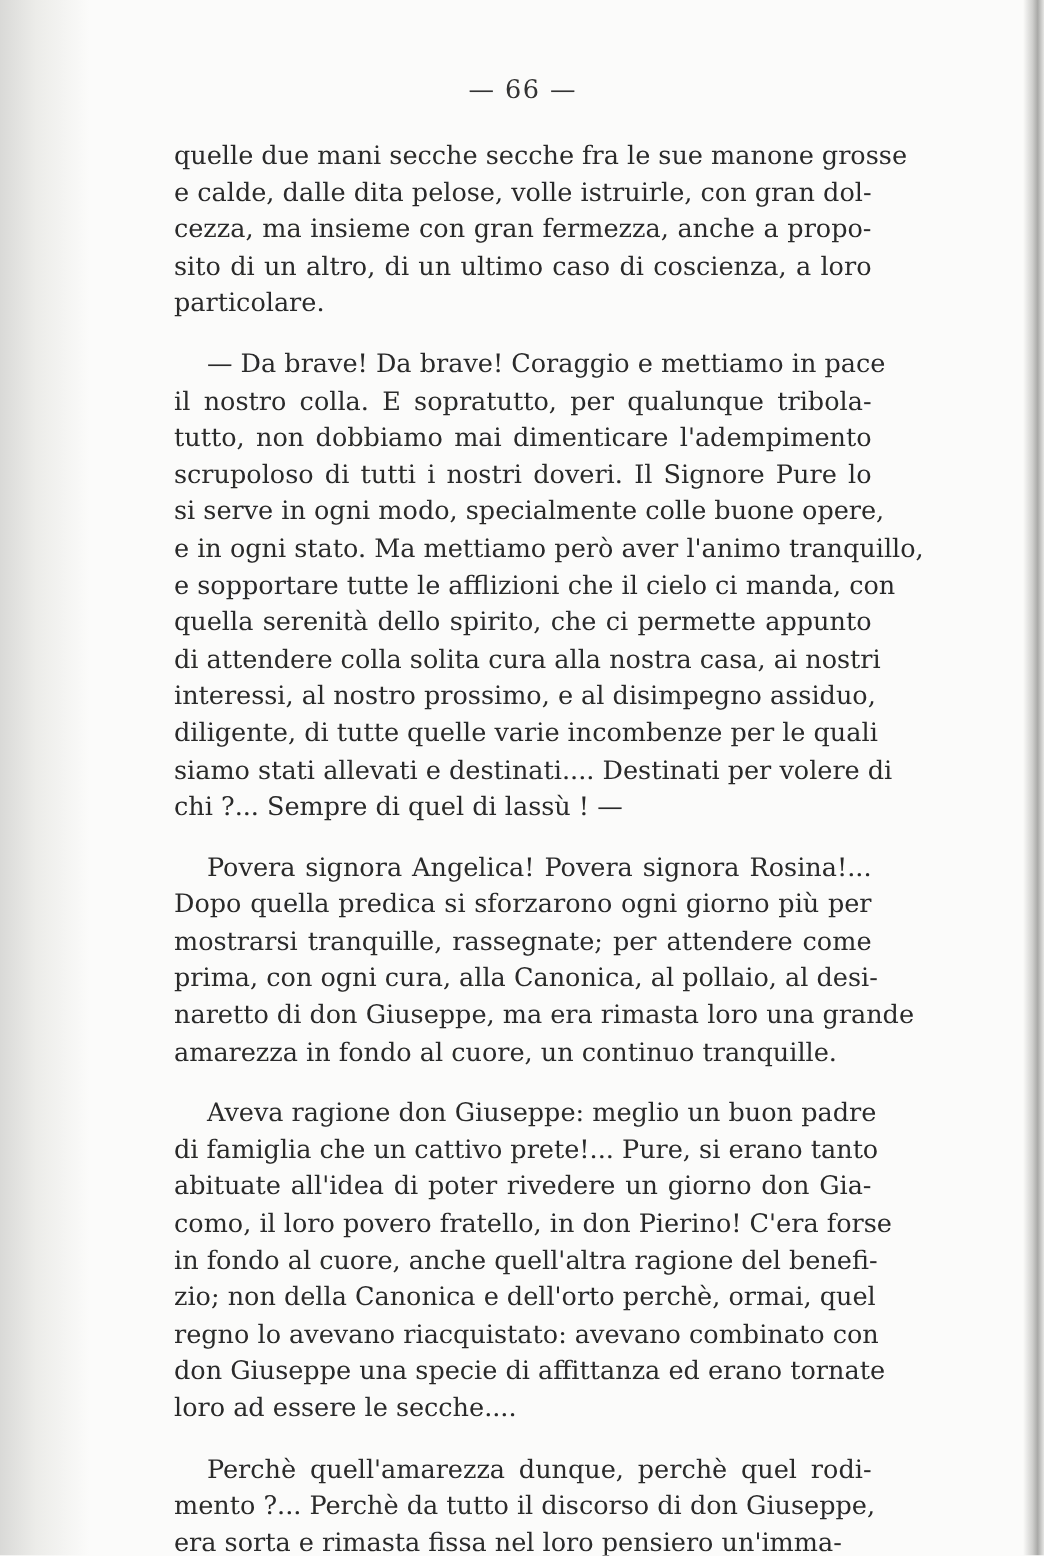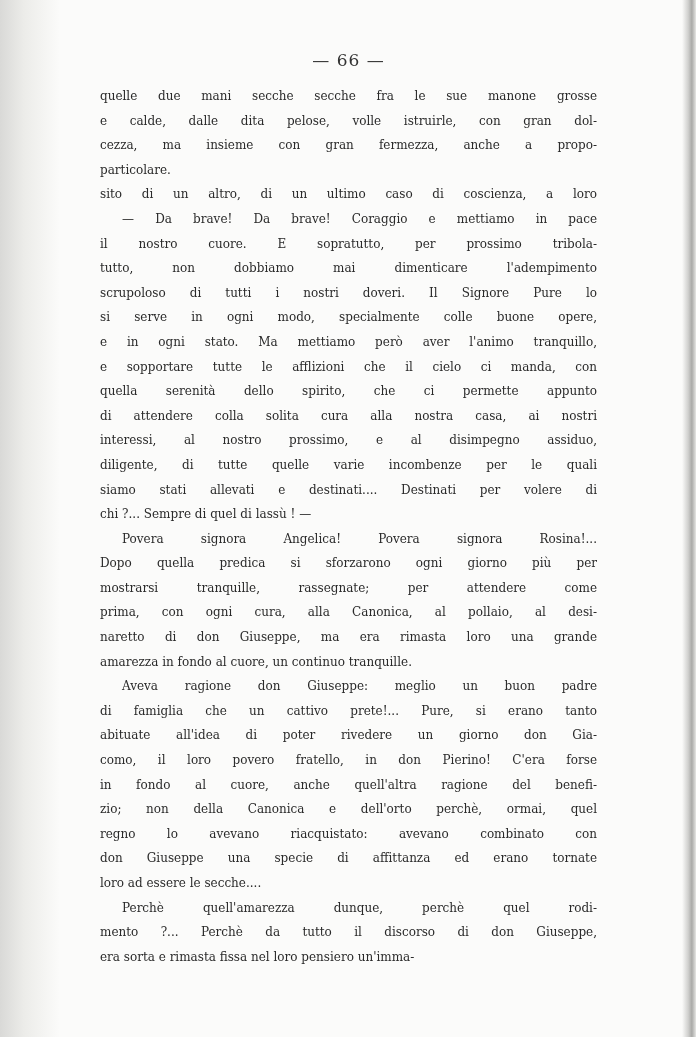--- a/index.html
+++ b/index.html
@@ -19,21 +19,21 @@
     background: linear-gradient(to right, rgba(251,251,250,0) 0%, #cfcfcd 45%, #a9a9a7 70%, #e6e6e4 100%);
   }
   .page {
     position: absolute; left: 100px; top: 48px; width: 497px;
   }
   .page-number {
     text-align: center; font-size: 17px; line-height: 24px; height: 28px;
     margin-bottom: 8px; letter-spacing: 1px; color: #333;
   }
   .para {
-    margin: 0; font-size: 12px; line-height: 24.6px;
+    margin: 16px; font-size: 17px; line-height: 24.6px;
     text-align: justify; text-align-last: left;
   }
   .line {
     display: block; white-space: nowrap; text-align: justify;
     text-align-last: justify; height: 24.6px;
   }
   .line.last { text-align-last: left; }
   .indent { padding-left: 22px; }
   .ital { }
 </style>
@@ -44,26 +44,26 @@
 <div class="right-edge"></div>
 
 <div class="page">
   <div class="page-number">— 66 —</div>
 
   <div id="body-text">
       <div class="para">
         <span class="line">quelle due mani secche secche fra le sue manone grosse</span>
         <span class="line">e calde, dalle dita pelose, volle istruirle, con gran dol-</span>
         <span class="line">cezza, ma insieme con gran fermezza, anche a propo-</span>
+        <span class="line">sito di un altro, di un ultimo caso di coscienza, a loro</span>
         <span class="line last">particolare.</span>
-        <span class="line">sito di un altro, di un ultimo caso di coscienza, a loro</span>
       </div>
       <div class="para">
         <span class="line indent">— Da brave! Da brave! Coraggio e mettiamo in pace</span>
-        <span class="line">il nostro cuore. E sopratutto, per prossimo tribola-</span>
+        <span class="line">il nostro colla. E sopratutto, per qualunque tribola-</span>
         <span class="line">tutto, non dobbiamo mai dimenticare l'adempimento</span>
         <span class="line">scrupoloso di tutti i nostri doveri. Il Signore Pure lo</span>
         <span class="line">si serve in ogni modo, specialmente colle buone opere,</span>
         <span class="line">e in ogni stato. Ma mettiamo però aver l'animo tranquillo,</span>
         <span class="line">e sopportare tutte le afflizioni che il cielo ci manda, con</span>
         <span class="line">quella serenità dello spirito, che ci permette appunto</span>
         <span class="line">di attendere colla solita cura alla nostra casa, ai nostri</span>
         <span class="line">interessi, al nostro prossimo, e al disimpegno assiduo,</span>
         <span class="line">diligente, di tutte quelle varie incombenze per le quali</span>
         <span class="line">siamo stati allevati e destinati.... Destinati per volere di</span>

